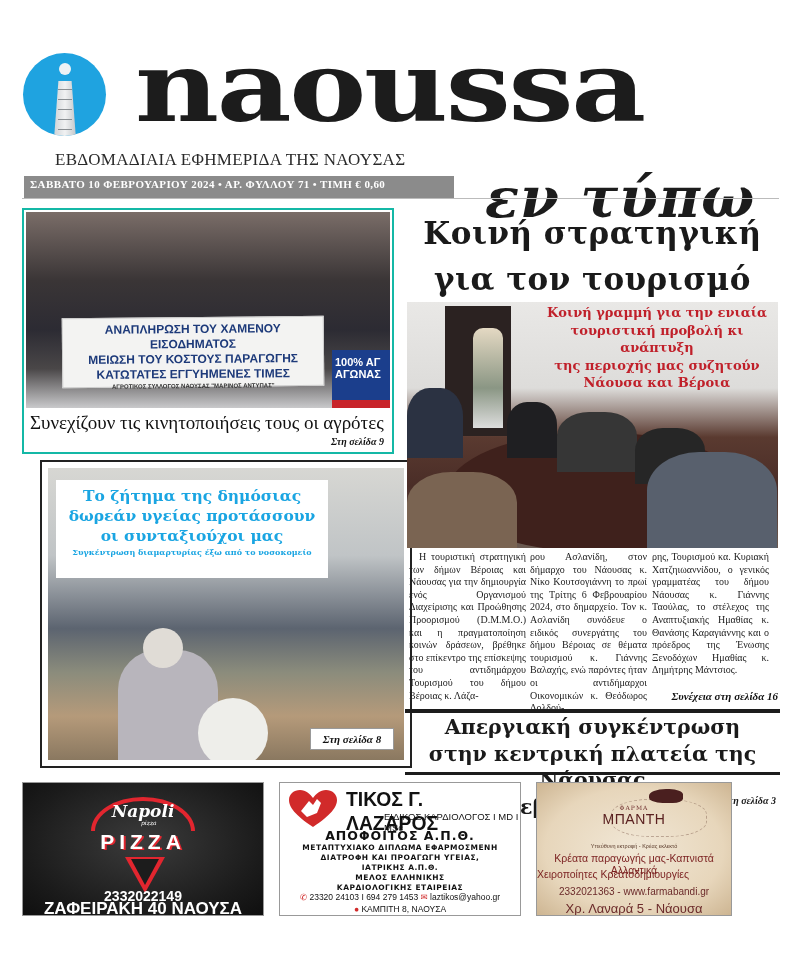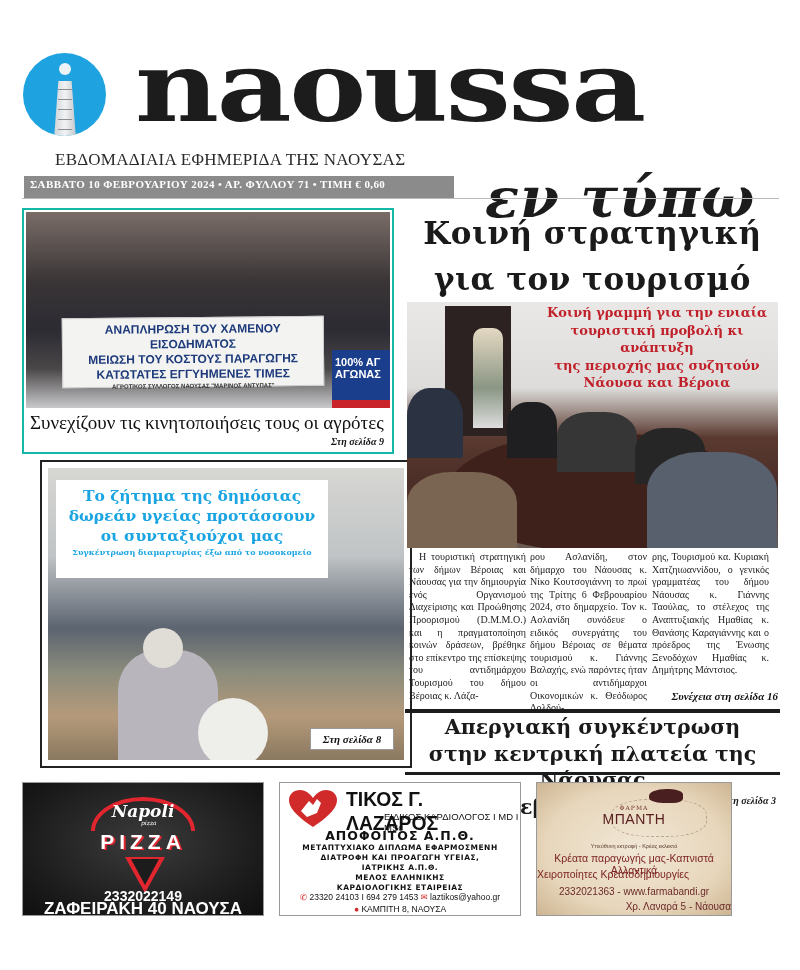--- a/index.html
+++ b/index.html
@@ -84,21 +84,21 @@
 
   .ad-farm { left: 536px; width: 196px; background: radial-gradient(ellipse at 50% 50%, #f1e7d6 0%, #e7d6bb 65%, #cdb592 100%); }
   .bull { position: absolute; left: 112px; top: 6px; width: 34px; height: 14px; background: #4a1f1f; border-radius: 50% 40% 30% 40%; }
   .farm-small { position: absolute; left: 0; width: 100%; top: 21px; text-align: center; font-family: "DejaVu Serif", serif; font-size: 6px; color: #6b2a2a; letter-spacing: 1px; }
   .farm-name { position: absolute; left: 0; width: 100%; top: 28px; text-align: center; font-family: "Liberation Sans", sans-serif; font-size: 14px; color: #5a2020; letter-spacing: 0.5px; }
   .farm-orn { position: absolute; left: 74px; top: 16px; width: 96px; height: 38px; border: 1px dashed #8a6a5a; border-radius: 40%; opacity: 0.5; }
   .farm-tag { position: absolute; left: 0; width: 100%; top: 60px; text-align: center; font-family: "Liberation Sans", sans-serif; font-size: 5.5px; color: #5a3a2a; }
   .farm-l1 { position: absolute; left: 0; width: 100%; top: 69px; text-align: center; font-family: "Liberation Sans", sans-serif; font-size: 10.5px; color: #7a1f1f; }
   .farm-l2 { position: absolute; left: 0; width: 100%; top: 85px; font-family: "Liberation Sans", sans-serif; font-size: 10.5px; color: #7a1f1f; }
   .farm-l3 { position: absolute; left: 0; width: 100%; top: 103px; text-align: center; font-family: "Liberation Sans", sans-serif; font-size: 10px; color: #6b2a2a; }
-  .farm-l4 { position: absolute; left: 0; width: 100%; top: 118px; text-align: right; font-family: "Liberation Sans", sans-serif; font-size: 10px; color: #6b2a2a; }
+  .farm-l4 { position: absolute; left: 0; width: 100%; top: 118px; text-align: center; font-family: "Liberation Sans", sans-serif; font-size: 13px; color: #6b2a2a; }
 </style>
 </head>
 <body>
 
 <div class="abs logo-circle">
   <div class="logo-moon"></div>
   <div class="logo-tower"></div>
 </div>
 <div class="abs brand">naoussa</div>
 <div class="abs tagline">ΕΒΔΟΜΑΔΙΑΙΑ ΕΦΗΜΕΡΙΔΑ ΤΗΣ ΝΑΟΥΣΑΣ</div>

